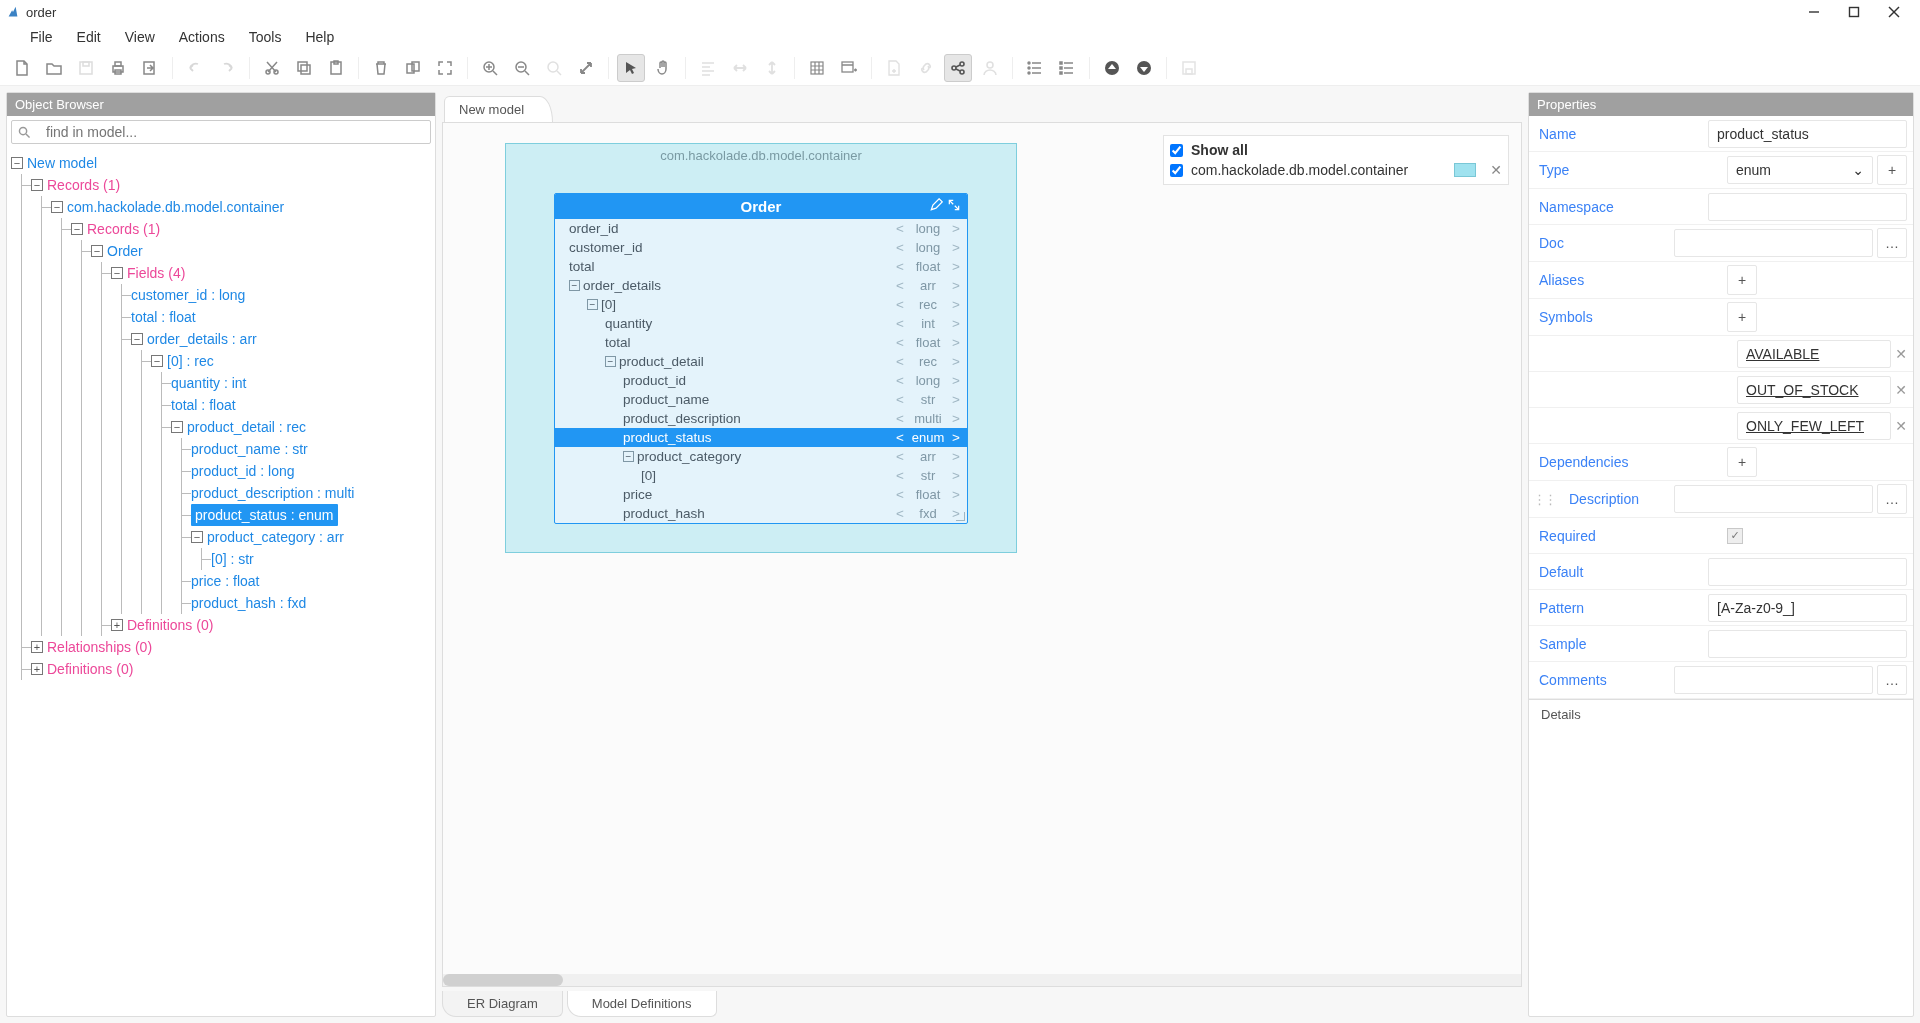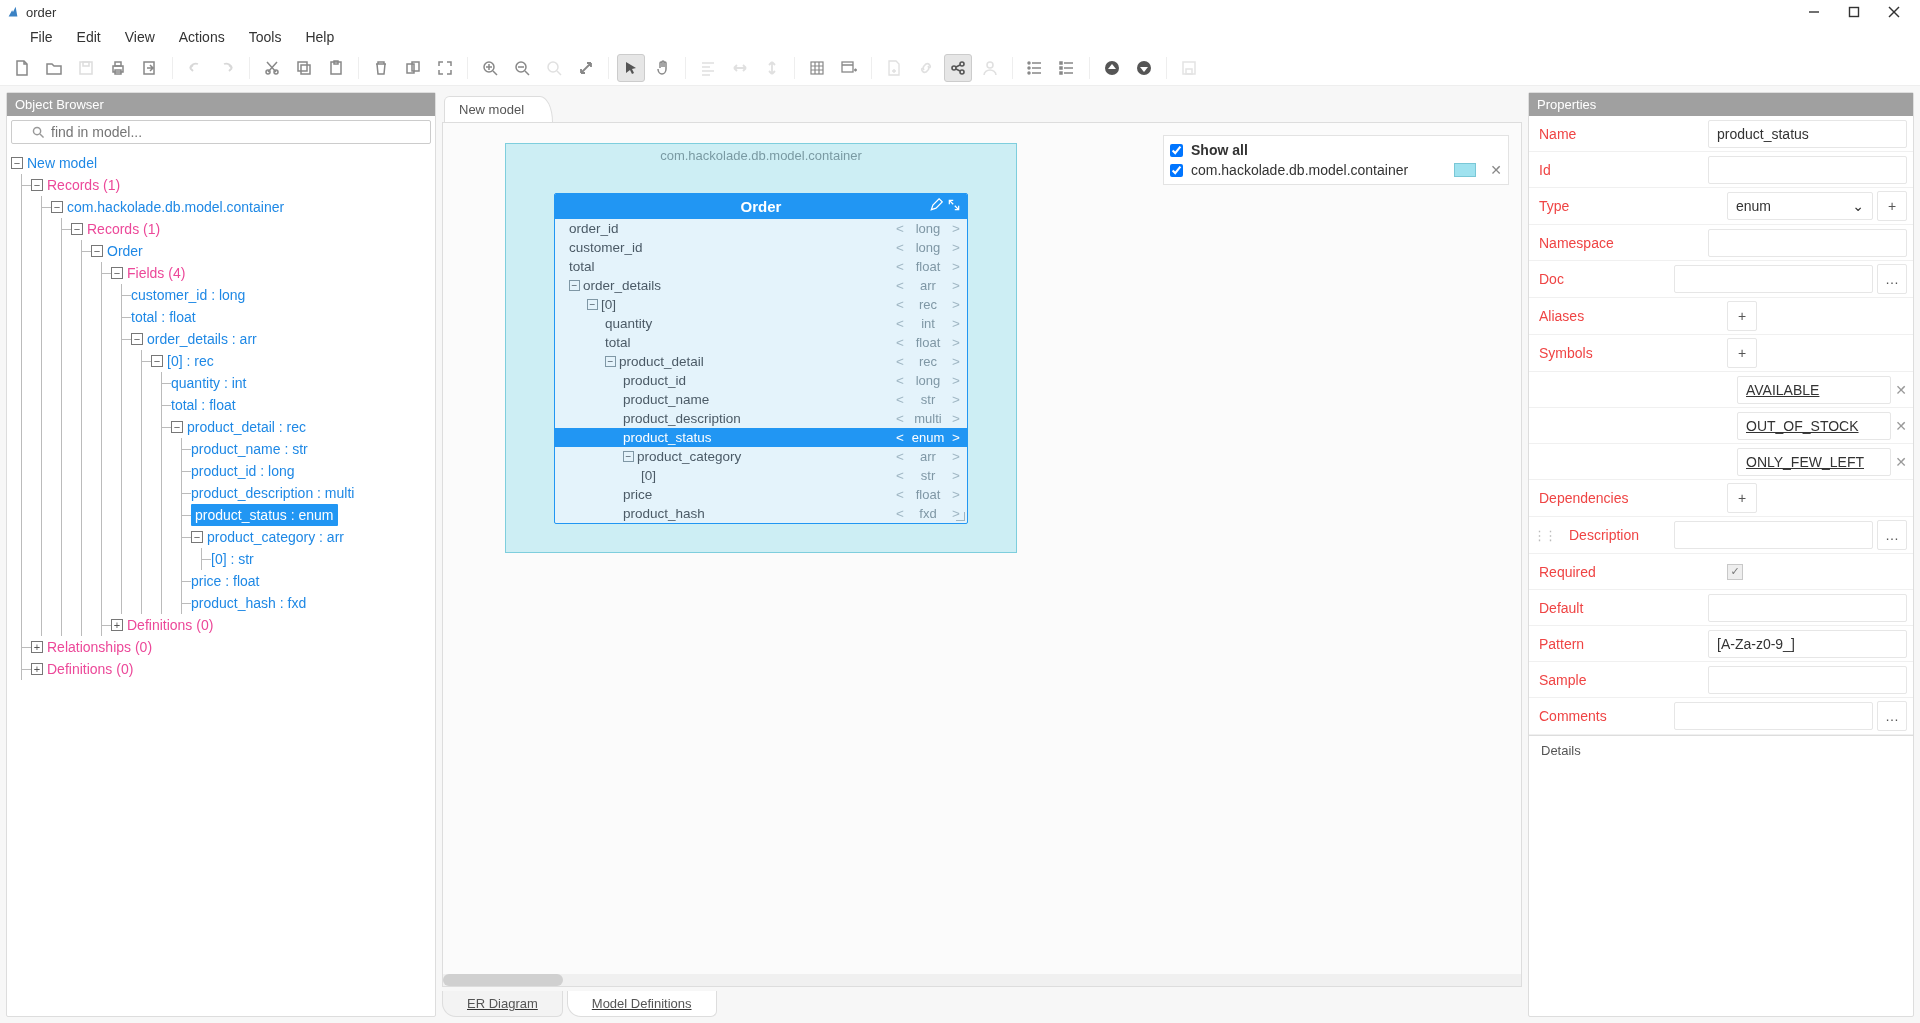--- a/index.html
+++ b/index.html
@@ -29,38 +29,38 @@
 
 .panel { background:#fff; border:1px solid #ddd; border-radius:2px; display:flex; flex-direction:column; min-height:0;}
 .panel-header { background:#a0a0a0; color:#fff; font-size:13px; padding:4px 8px; }
 
 .left { width: 430px; }
 .center { flex:1; display:flex; flex-direction:column; min-width:0; }
 .right { width: 386px; }
 
 
 .search-wrap { padding:4px; }
-.search { display:flex; align-items:center; border:1px solid #ccc; border-radius:2px; padding:3px 20px; gap:6px; color:#888; }
+.search { display:flex; align-items:center; border:1px solid #ccc; border-radius:2px; padding:3px 6px; gap:15px; color:#888; }
 .search input { border:none; outline:none; flex:1; font-size:14px; color:#333; }
 
 
 .tree { font-size:14px; color:#1e88e5; line-height:22px; padding:4px 4px 8px 4px; overflow:auto; }
 .tree .row { white-space:nowrap; display:flex; align-items:center; }
 .tree .ind { display:inline-block; width:20px; height:22px; position:relative; }
 .tree .ind::before { content:""; position:absolute; left:10px; top:0; bottom:0; border-left:1px solid #bbb; }
 .tree .ind.h::after { content:""; position:absolute; left:10px; top:11px; width:10px; border-top:1px solid #bbb; }
 .tree .box { display:inline-flex; width:12px; height:12px; border:1px solid #777; align-items:center; justify-content:center; font-size:11px; line-height:10px; color:#555; margin-right:4px; background:#fff;}
 .tree .blk { color:#ec4899; }
 .tree .sel { background:#2196f3; color:#fff; padding:0 4px; border-radius:1px; display:inline-block;}
 
 
 .tabstrip { height:30px; display:flex; align-items:flex-end; padding:0 2px; }
 .tab { background:#fff; border:1px solid #ddd; border-bottom:none; border-radius:6px 14px 0 0 / 6px 28px 0 0; padding:5px 28px 5px 14px; font-size:13px; color:#555; }
 .canvas-wrap { flex:1; background:#fbfbfb; border:1px solid #ddd; position:relative; overflow:hidden;}
-.btabs { height:30px; display:flex; align-items:flex-end;text-decoration:underline; }
+.btabs { height:30px; display:flex; align-items:flex-end; }
 .btab { border:1px solid #ddd; border-top:none; padding:5px 24px; font-size:13px; color:#555; background:#fff; border-radius:0 0 6px 14px; margin-right:4px;}
 .btab.active { background:#f3f3f3; }
 
 
 .container-box { position:absolute; left:62px; top:20px; width:512px; background:#cdeef4; border:1px solid #7ecedd; }
 .container-title { text-align:center; color:#7a9aa3; font-size:13px; padding:4px 0; }
 .container-body { padding:26px 48px 28px 48px; }
 
 .entity { background:#e4f3fb; border:1px solid #2196f3; border-radius:2px; overflow:hidden; }
 .entity-hdr { background:#2196f3; color:#fff; display:flex; align-items:center; justify-content:center; position:relative; padding:4px 0; font-weight:600; font-size:15px;}
@@ -80,21 +80,21 @@
 
 
 .legend { position:absolute; right:12px; top:12px; background:#fff; border:1px solid #e3e3e3; padding:4px 6px; width:346px; font-size:14px; color:#333; }
 .legend .lrow { display:flex; align-items:center; gap:8px; padding:2px 0; }
 .legend .swatch { width:22px; height:14px; background:#9fe2ef; border:1px solid #79c7d6; margin-left:auto; }
 .legend .x { color:#888; margin-left:6px; }
 
 
 .prop-body { padding:0; }
 .prow { display:flex; align-items:center; border-bottom:1px solid #f0f0f0; min-height:36px; }
-.prow .plabel { width:198px; padding:0 10px; color:#ef4444; font-size:14px; }
+.prow .plabel { width:198px; padding:0 10px; color:#3b82f6; font-size:14px; }
 .prow .pval { flex:1; padding:3px 6px 3px 0; display:flex; align-items:center; gap:4px; }
 .pinput { flex:1; border:1px solid #e6e6e6; border-radius:2px; padding:5px 8px; font-size:14px; color:#333; background:#fff; min-width:0;}
 .psmall { width:30px; height:30px; border:1px solid #e6e6e6; border-radius:2px; display:flex; align-items:center; justify-content:center; color:#555; }
 .pselect { flex:1; display:flex; align-items:center; border:1px solid #e6e6e6; border-radius:2px; padding:5px 8px; justify-content:space-between; font-size:14px;}
 .pchk { width:16px; height:16px; border:1px solid #c8c8c8; background:#eee; display:flex; align-items:center; justify-content:center; font-size:11px; color:#777;}
 .sym-row { display:flex; align-items:center; padding:3px 6px 3px 208px; border-bottom:1px solid #f0f0f0; min-height:36px; gap:4px;}
 .sym-row .pinput { flex:1;text-decoration:underline; }
 .drag { color:#bbb; padding:0 4px; font-size:13px; letter-spacing:-2px;}
 .details-bar { height:30px; border-top:1px solid #ddd; display:flex; align-items:center; padding:0 12px; font-size:13px; color:#555; background:#fff;}
 
@@ -770,26 +770,20 @@
   <div class="panel right">
     <div class="panel-header">Properties</div>
     <div class="prop-body">
       <div class="prow">
           <div class="plabel">Name</div>
           <div class="pval">
             <input class="pinput" value="product_status" style="">
           </div>
         </div>
       <div class="prow">
-          <div class="plabel">Id</div>
-          <div class="pval">
-            <input class="pinput" style="">
-          </div>
-        </div>
-      <div class="prow">
           <div class="plabel">Type</div>
           <div class="pval">
             <div class="pselect">
               <span>enum</span>
               <span>⌄</span>
             </div>
             <div class="psmall">+</div>
           </div>
         </div>
       <div class="prow">

